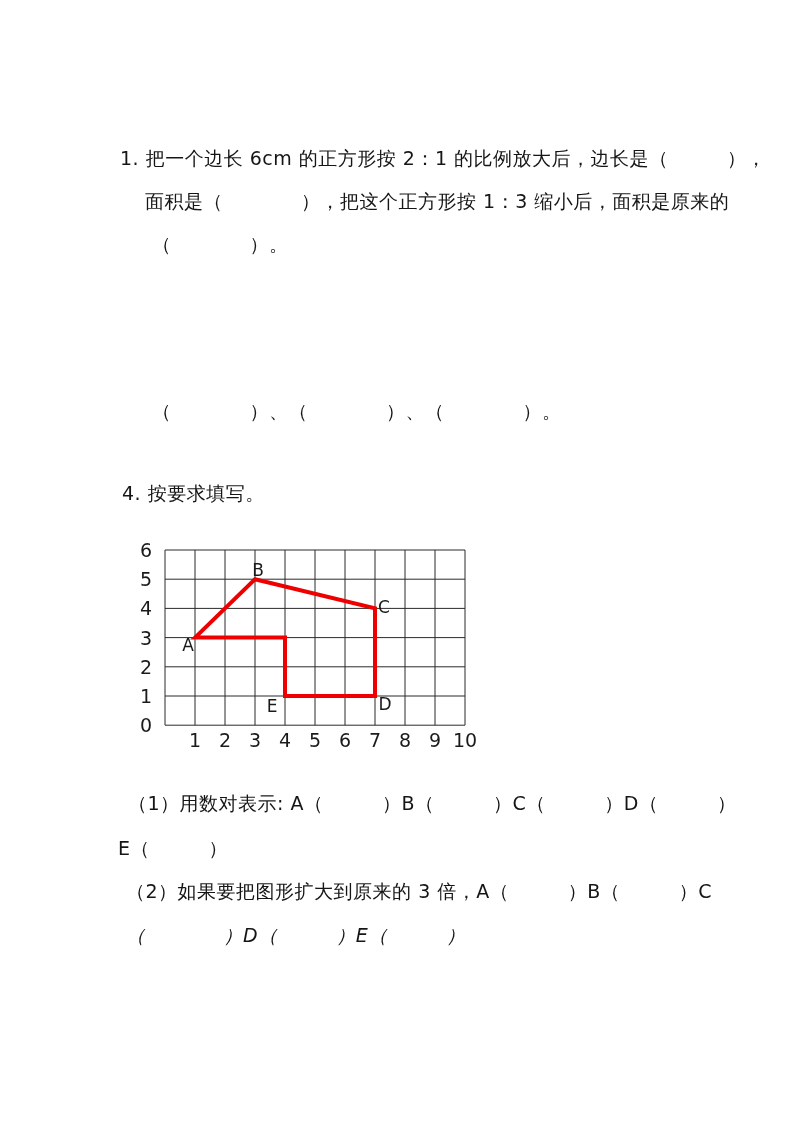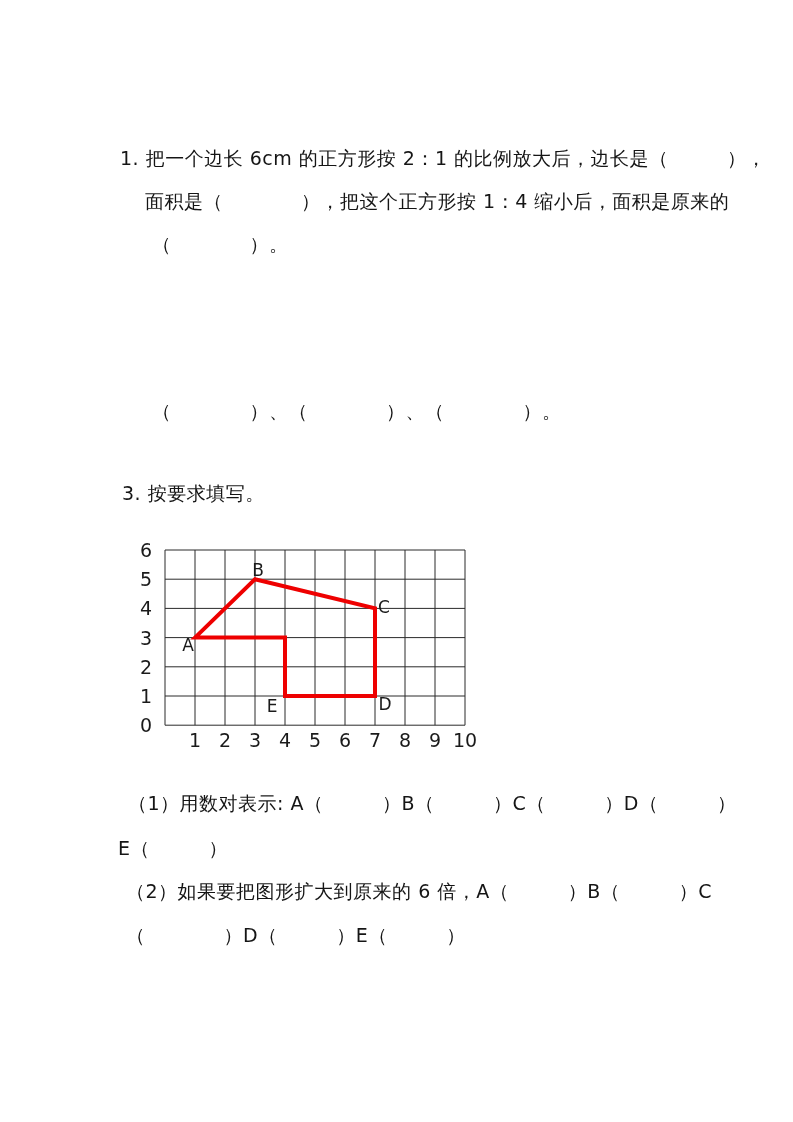--- a/index.html
+++ b/index.html
@@ -22,42 +22,42 @@
   .q1l1{left:120px;top:146px;}
   .q1l2{left:145px;top:189px;}
   .q1l3{left:152px;top:232px;}
   .q2l1{left:120px;top:311px;}
   .q2l2{left:145px;top:355px;}
   .q2l3{left:152px;top:399px;}
   .q3h {left:122px;top:481px;}
   .s1l1{left:128px;top:791px;}
   .s1l2{left:118px;top:836px;}
   .s2l1{left:126px;top:879px;}
-  .s2l2{left:126px;top:923px;}
+  .s2l2{left:126px;top:923px;font-style:italic;}
   .figure{
     position:absolute;
     left:100px;
     top:528px;
     width:430px;
     height:248px;
   }
   .figure svg{display:block;}
 </style>
 </head>
 <body>
 
 <div class="page">
 
   <div class="line q1l1">1. 把一个边长 6cm 的正方形按 2：1 的比例放大后，边长是（　　　），</div>
-  <div class="line q1l2">面积是（　　　　），把这个正方形按 1：4 缩小后，面积是原来的</div>
+  <div class="line q1l2">面积是（　　　　），把这个正方形按 1：3 缩小后，面积是原来的</div>
   <div class="line q1l3">（　　　　）。</div>
 
   <div class="line q2l3">（　　　　）、（　　　　）、（　　　　）。</div>
 
-  <div class="line q3h">3. 按要求填写。</div>
+  <div class="line q3h">4. 按要求填写。</div>
 
   <div class="figure">
     <svg id="grid-svg" width="430" height="248">
         <line x1="65" y1="22" x2="65" y2="197.2" stroke="#2a2a2a" stroke-width="1"></line>
         <line x1="95" y1="22" x2="95" y2="197.2" stroke="#2a2a2a" stroke-width="1"></line>
         <line x1="125" y1="22" x2="125" y2="197.2" stroke="#2a2a2a" stroke-width="1"></line>
         <line x1="155" y1="22" x2="155" y2="197.2" stroke="#2a2a2a" stroke-width="1"></line>
         <line x1="185" y1="22" x2="185" y2="197.2" stroke="#2a2a2a" stroke-width="1"></line>
         <line x1="215" y1="22" x2="215" y2="197.2" stroke="#2a2a2a" stroke-width="1"></line>
         <line x1="245" y1="22" x2="245" y2="197.2" stroke="#2a2a2a" stroke-width="1"></line>
@@ -93,16 +93,16 @@
         <text x="88" y="122.6" text-anchor="middle" font-size="17" fill="#1a1a1a">A</text>
         <text x="158" y="48.2" text-anchor="middle" font-size="17" fill="#1a1a1a">B</text>
         <text x="284" y="85.4" text-anchor="middle" font-size="17" fill="#1a1a1a">C</text>
         <text x="285" y="182" text-anchor="middle" font-size="17" fill="#1a1a1a">D</text>
         <text x="172" y="184" text-anchor="middle" font-size="17" fill="#1a1a1a">E</text>
       </svg>
   </div>
 
   <div class="line s1l1">（1）用数对表示: A（　　　）B（　　　）C（　　　）D（　　　）</div>
   <div class="line s1l2">E（　　　）</div>
-  <div class="line s2l1">（2）如果要把图形扩大到原来的 6 倍，A（　　　）B（　　　）C</div>
+  <div class="line s2l1">（2）如果要把图形扩大到原来的 3 倍，A（　　　）B（　　　）C</div>
   <div class="line s2l2">（　　　　）D（　　　）E（　　　）</div>
 
 </div>
 
 </body></html>

